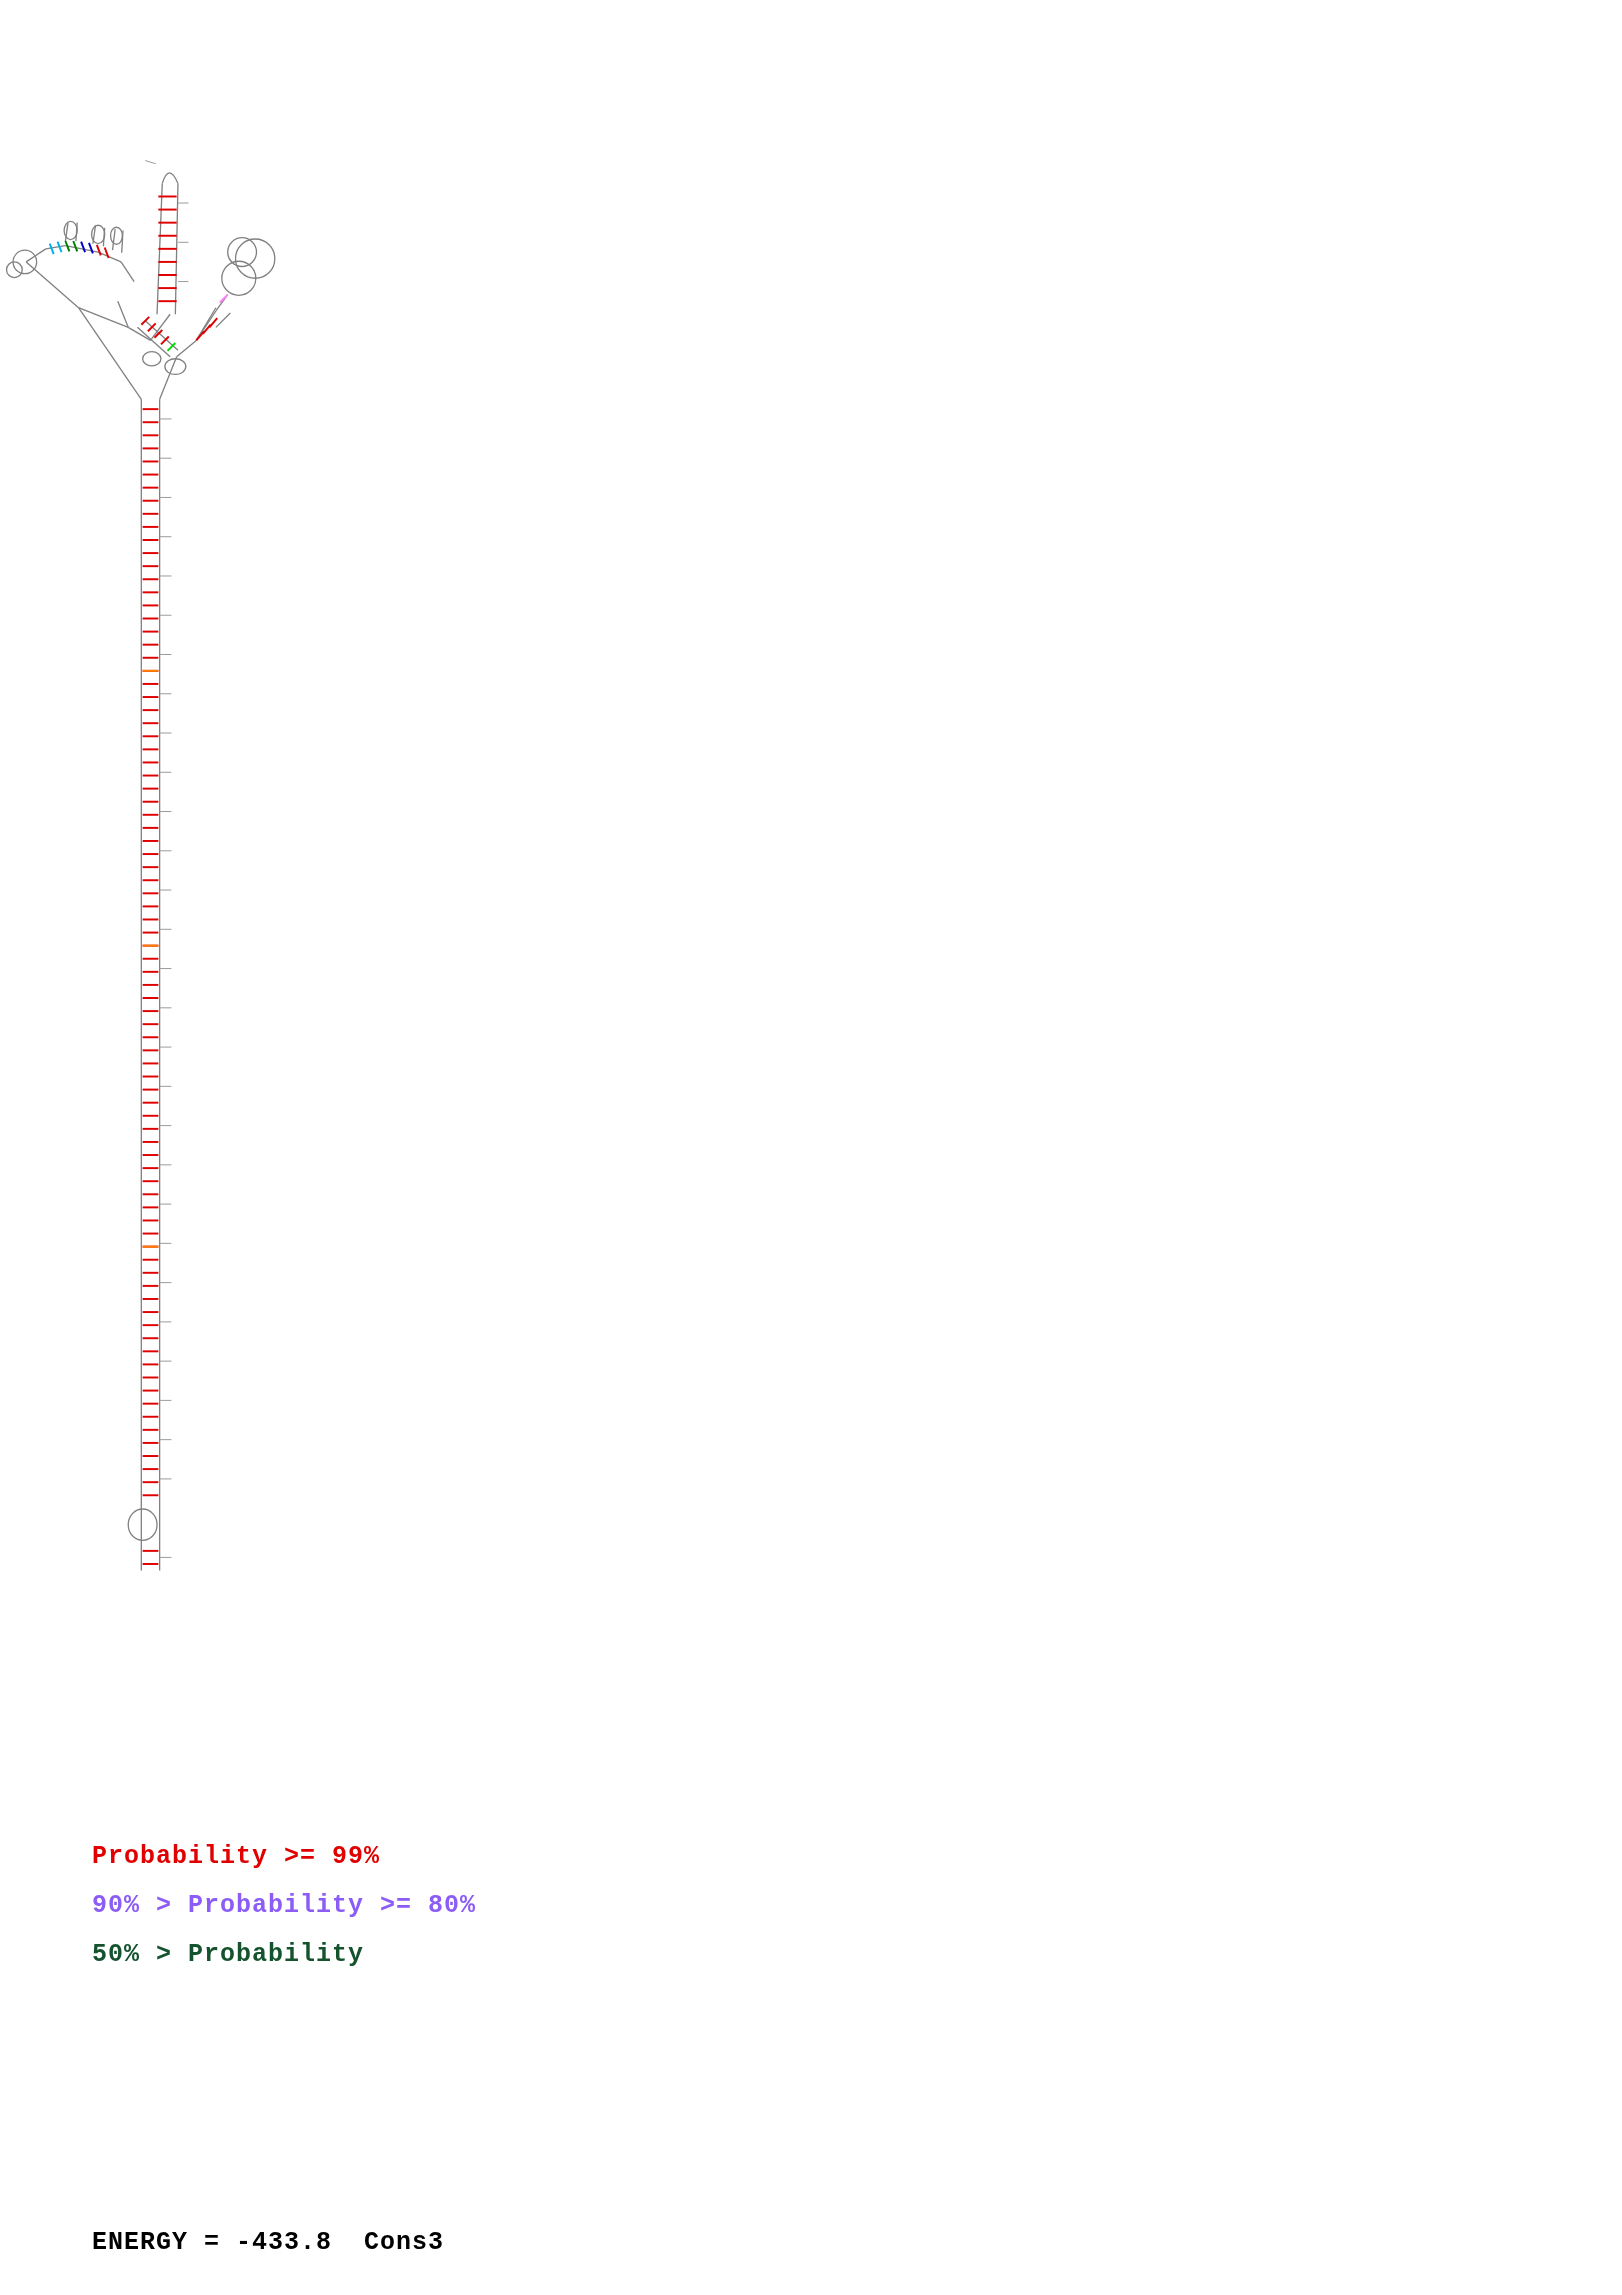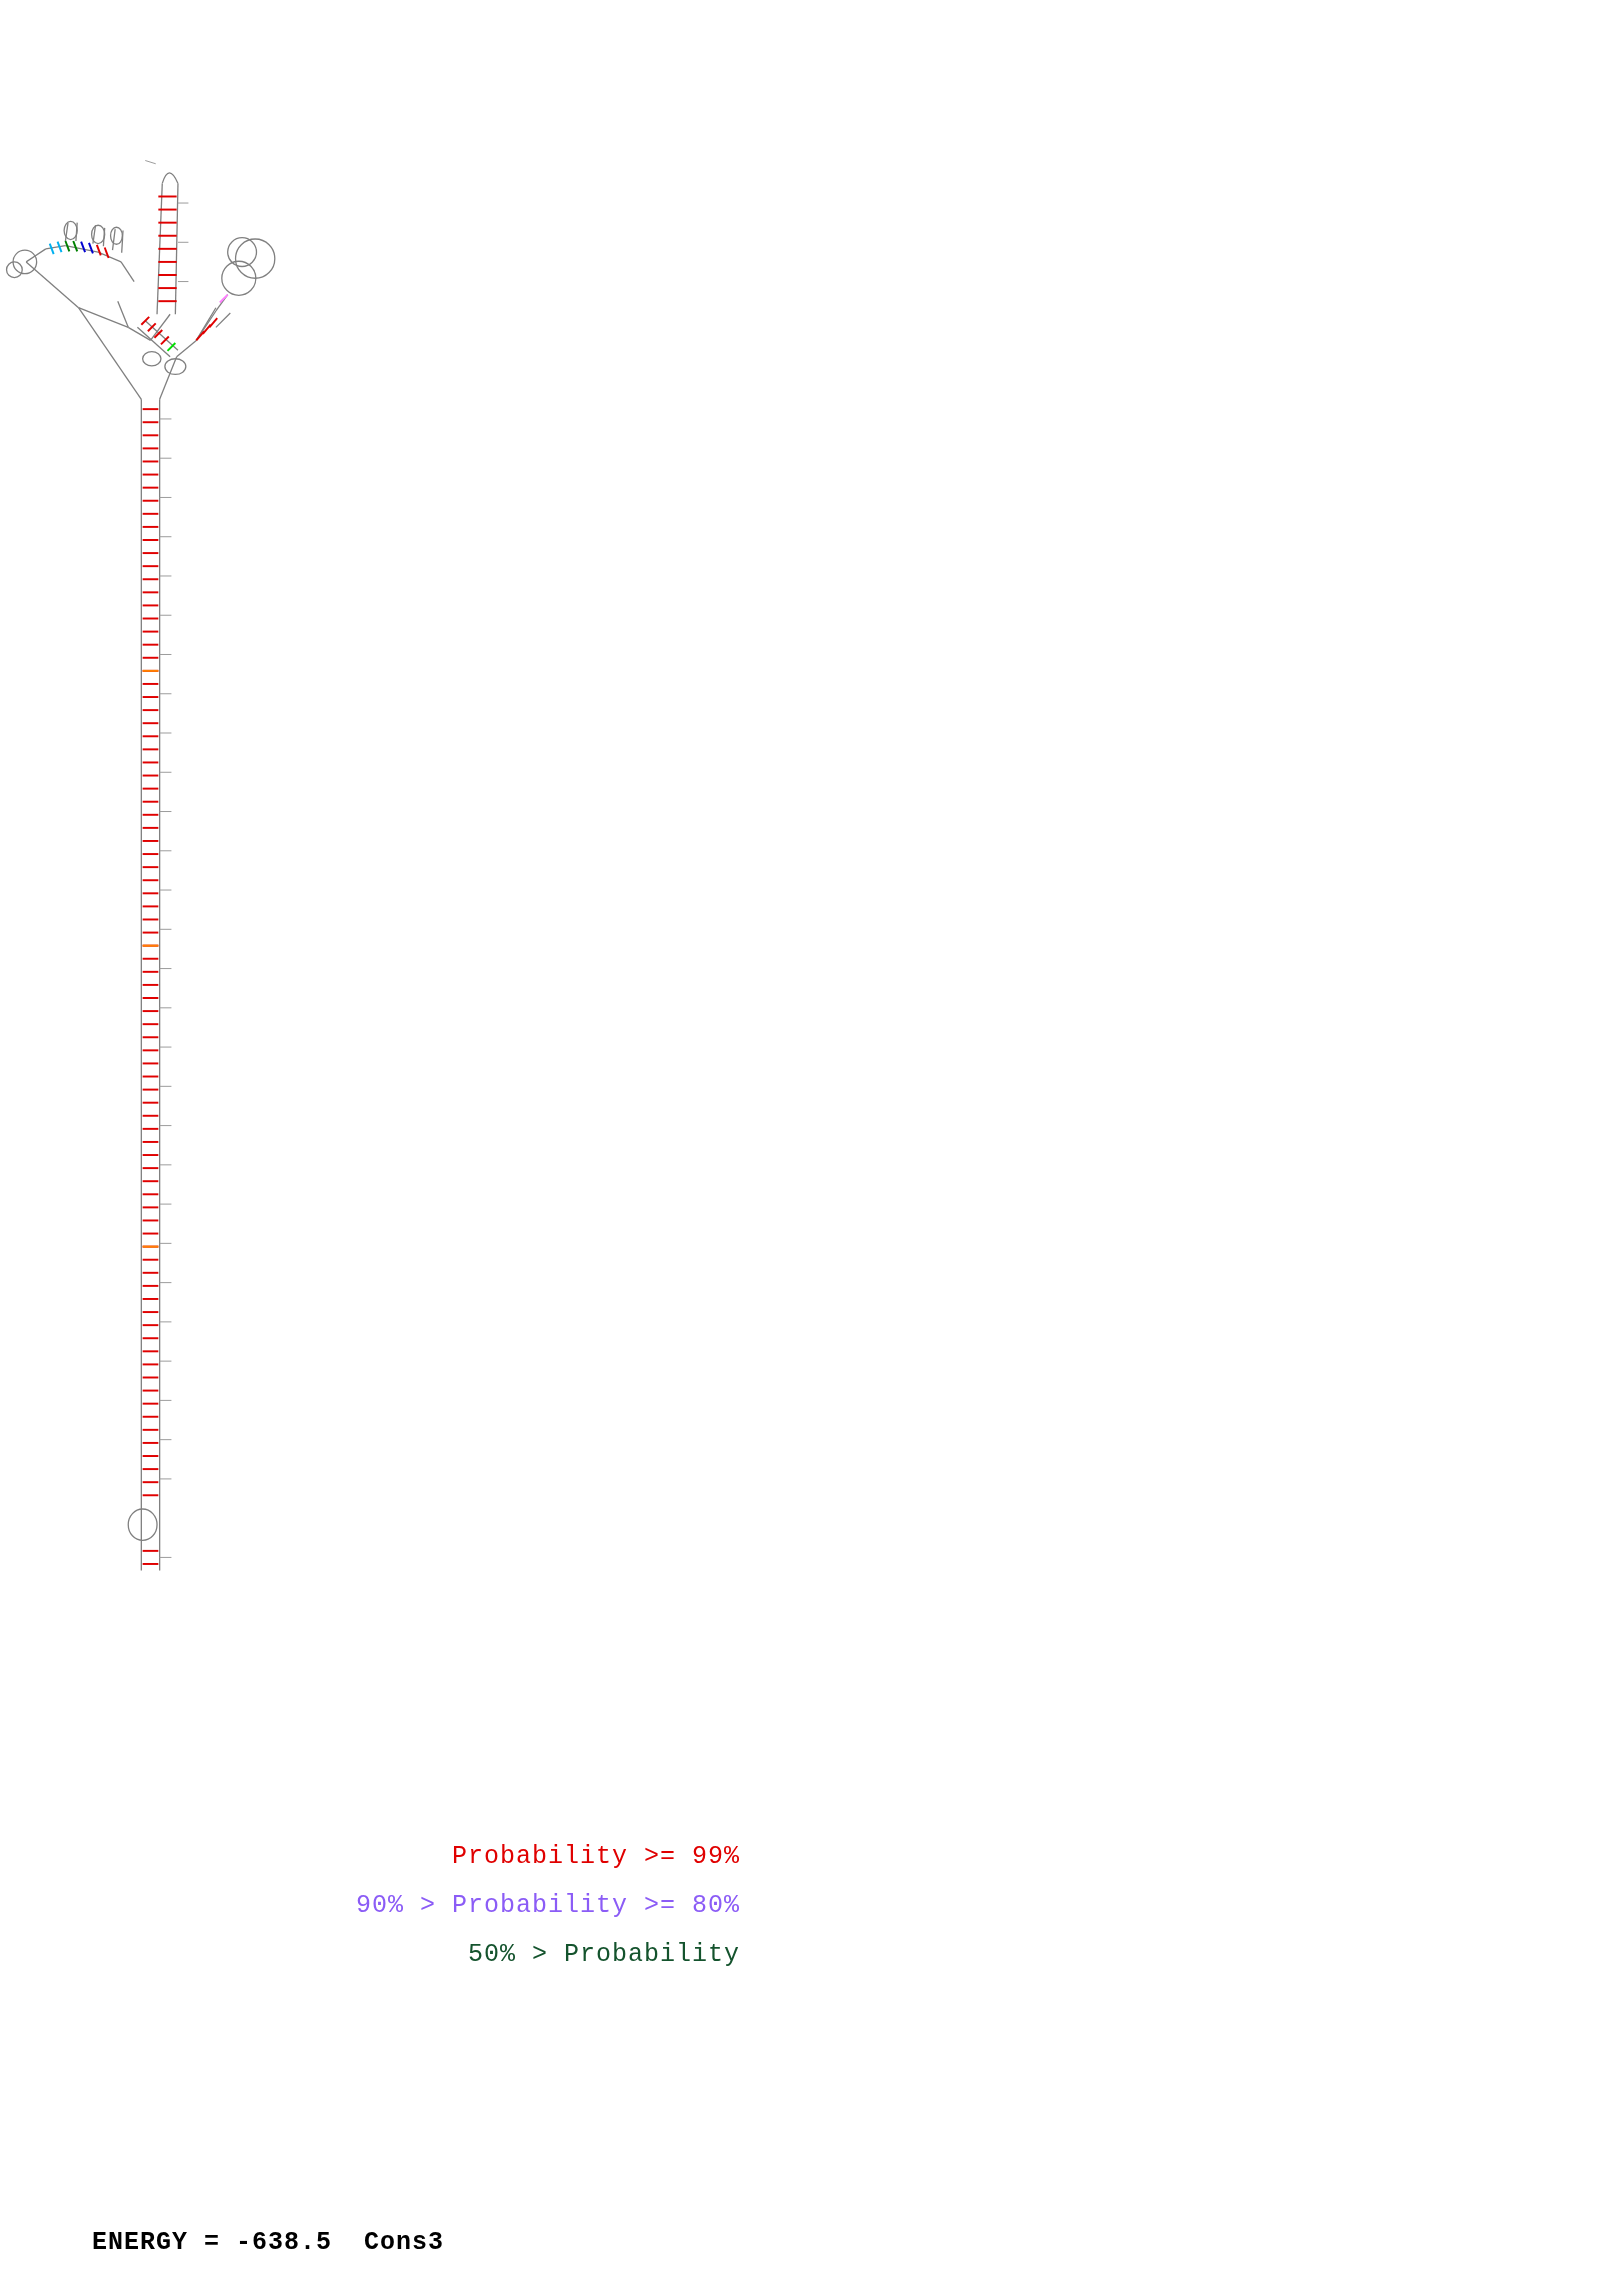--- a/index.html
+++ b/index.html
@@ -28,25 +28,24 @@
   }
   #legend {
     position: absolute;
     left: 92px;
     top: 1832px;
     width: 720px;
   }
   .legend-row {
     font-family: "Liberation Mono", monospace;
     font-size: 25px;
-    font-weight: normal;
+    font-weight: bold;
     line-height: 49px;
     letter-spacing: 1px;
     white-space: pre;
-    text-align: right;
     width: 648px;
   }
   #energy-line {
     position: absolute;
     left: 92px;
     top: 2228px;
     font-family: "Liberation Mono", monospace;
     font-size: 25px;
     font-weight: bold;
     letter-spacing: 1px;
@@ -317,14 +316,14 @@
     </g>
   </svg>
 </div>
 
 <div id="legend">
   <div class="legend-row" style="color:#e00000">Probability &gt;= 99%</div>
   <div class="legend-row" style="color:#8b5cf6">90% &gt; Probability &gt;= 80%</div>
   <div class="legend-row" style="color:#14532d">50% &gt; Probability</div>
 </div>
 
-<div id="energy-line">ENERGY = -638.5  Cons3</div>
+<div id="energy-line">ENERGY = -433.8  Cons3</div>
 
 
 </body></html>

